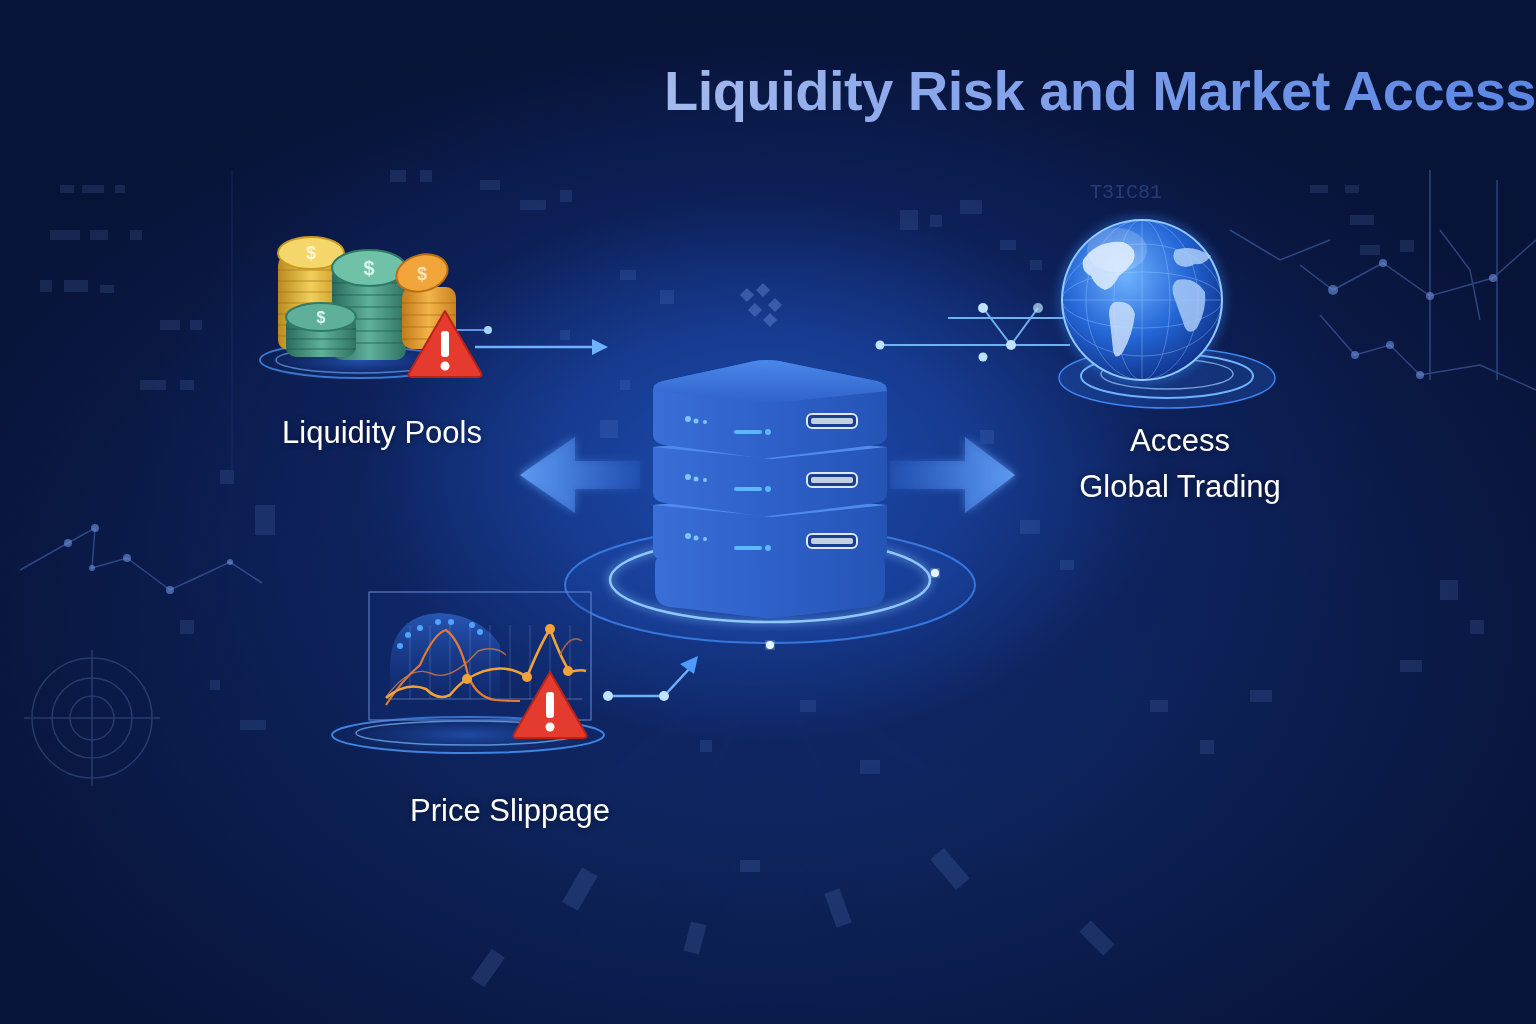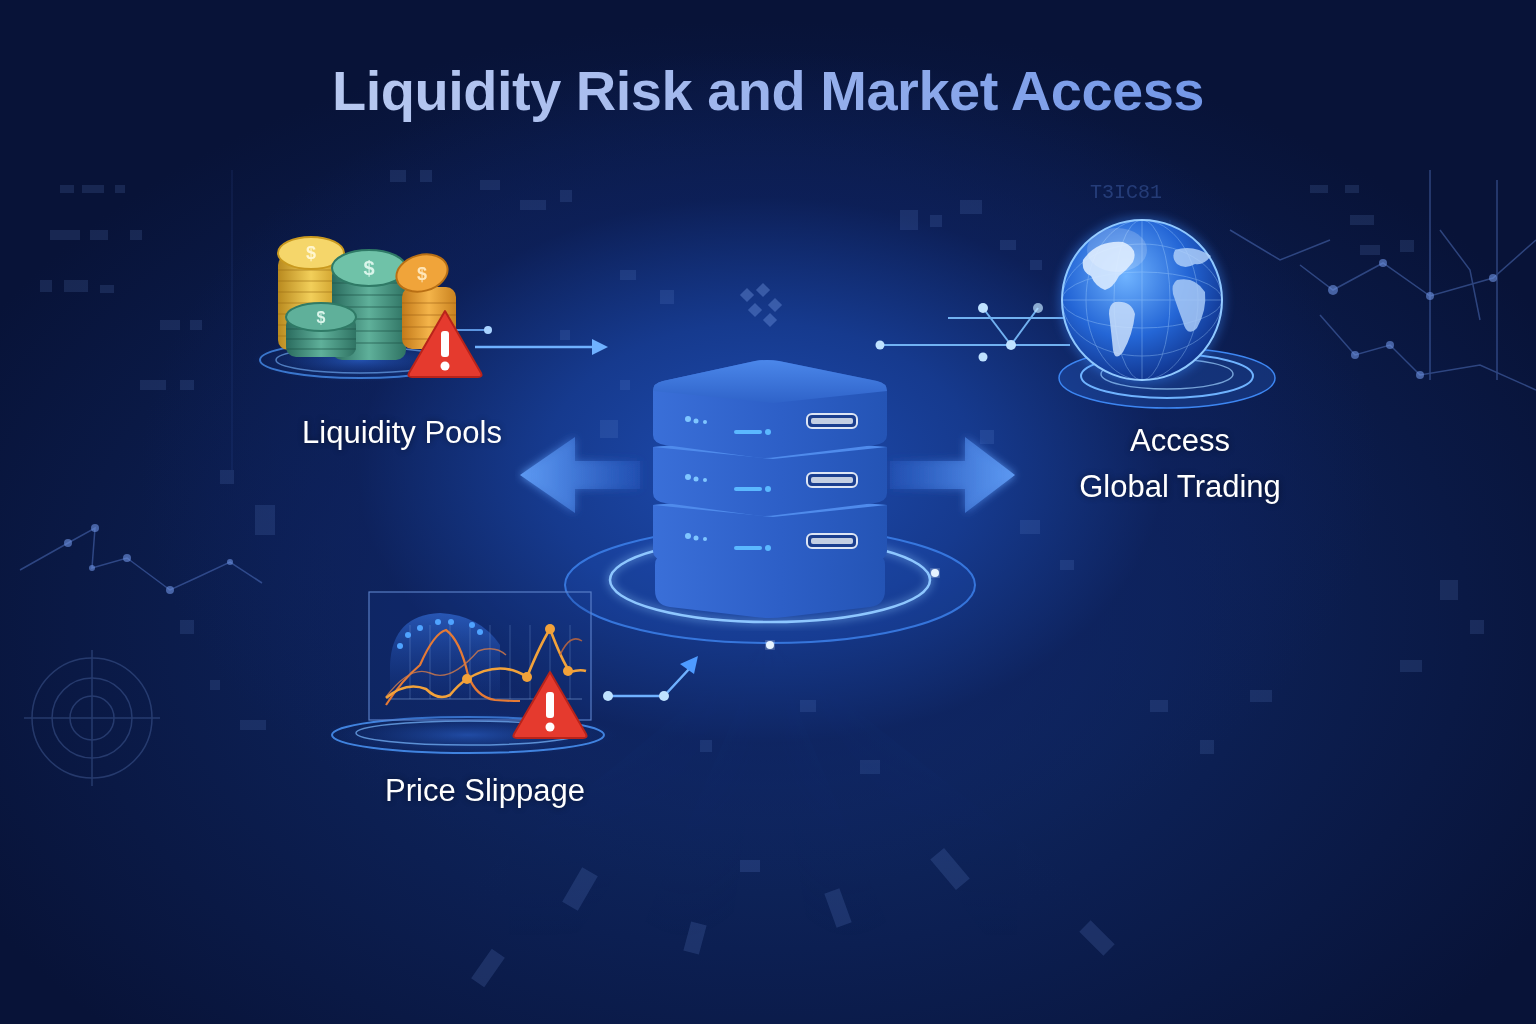--- a/index.html
+++ b/index.html
@@ -9,21 +9,21 @@
     font-family: "Liberation Sans", "DejaVu Sans", sans-serif;
     background:
       radial-gradient(ellipse 620px 420px at 760px 470px, #1e4cb0 0%, #163a8e 35%, rgba(14,34,96,0.6) 65%, rgba(8,18,54,0) 100%),
       radial-gradient(ellipse 900px 600px at 768px 620px, #12306f 0%, #0c1f52 55%, #081338 100%),
       #07102e;
     color: #fff;
   }
   .abs { position: absolute; }
   .bg-layer { position: absolute; inset: 0; pointer-events: none; }
   .title {
-    position: absolute; top: 58px; left: 0; width: 1536px; text-align: center;
+    position: absolute; top: 58px; left: 0; width: 1536px; text-align: right;
     font-size: 56px; font-weight: 700; letter-spacing: -0.5px;
     background: linear-gradient(90deg, #c9d6f3 0%, #a9bdee 40%, #7d9ee9 70%, #5a86e3 100%);
     -webkit-background-clip: text; background-clip: text; color: transparent;
   }
   .label {
     position: absolute; color: #ffffff; font-weight: 400; font-size: 31px;
     text-shadow: 0 0 6px rgba(0,0,0,0.45); text-align: center; line-height: 46px;
   }
   .node { position: absolute; }
 </style>
@@ -235,21 +235,21 @@
     </g>
     <ellipse cx="71" cy="92" rx="35" ry="14" fill="#5fb09a" stroke="#2f7a66" stroke-width="2"></ellipse>
     <text x="71" y="98" text-anchor="middle" font-size="16" font-weight="bold" fill="#d9f5ea" font-family="Liberation Sans, sans-serif">$</text>
   </svg>
   <svg class="abs" style="left:155px;top:82px" width="80" height="72" viewBox="0 0 80 72">
     <path d="M40 4 L76 66 Q78 70 73 70 L7 70 Q2 70 4 66 Z" fill="#e53a2e" stroke="#b8231a" stroke-width="2" stroke-linejoin="round"></path>
     <rect x="36" y="24" width="8" height="26" rx="3" fill="#fff"></rect>
     <circle cx="40" cy="59" r="4.5" fill="#fff"></circle>
   </svg>
 </div>
-<div class="label" style="left:262px;top:410px;width:240px;text-align:right">Liquidity Pools</div>
+<div class="label" style="left:262px;top:410px;width:240px;text-align:center">Liquidity Pools</div>
 
 <div class="node" style="left:515px;top:355px;width:510px;height:310px">
   <svg width="510" height="310" viewBox="0 0 510 310">
     <defs>
       <linearGradient id="srvTop" x1="0" y1="0" x2="0" y2="1">
           <stop offset="0" stop-color="#4b87ea"></stop>
           <stop offset="1" stop-color="#2f63c9"></stop>
         </linearGradient>
       <linearGradient id="srvFront" x1="0" y1="0" x2="1" y2="0">
           <stop offset="0" stop-color="#3a6fd8"></stop>
@@ -425,20 +425,20 @@
         <circle cx="220" cy="44" r="5"></circle>
         <circle cx="238" cy="86" r="5"></circle>
       </g>
   </svg>
   <svg class="abs" style="left:180px;top:83px" width="80" height="72" viewBox="0 0 80 72">
     <path d="M40 4 L76 66 Q78 70 73 70 L7 70 Q2 70 4 66 Z" fill="#e53a2e" stroke="#b8231a" stroke-width="2" stroke-linejoin="round"></path>
     <rect x="36" y="24" width="8" height="26" rx="3" fill="#fff"></rect>
     <circle cx="40" cy="59" r="4.5" fill="#fff"></circle>
   </svg>
 </div>
-<div class="label" style="left:360px;top:768px;width:250px;text-align:center">Price Slippage</div>
+<div class="label" style="left:360px;top:788px;width:250px;text-align:right">Price Slippage</div>
 
 <svg class="abs" style="left:600px;top:650px" width="110" height="55">
   <polyline points="8,46 64,46 90,18" fill="none" stroke="#6fb1ff" stroke-width="2.5"></polyline>
   <circle cx="8" cy="46" r="5" fill="#bfe2ff"></circle>
   <circle cx="64" cy="46" r="5" fill="#bfe2ff"></circle>
   <polygon points="80,14 98,6 94,24" fill="#4e9bff"></polygon>
 </svg>
 
 </body></html>

